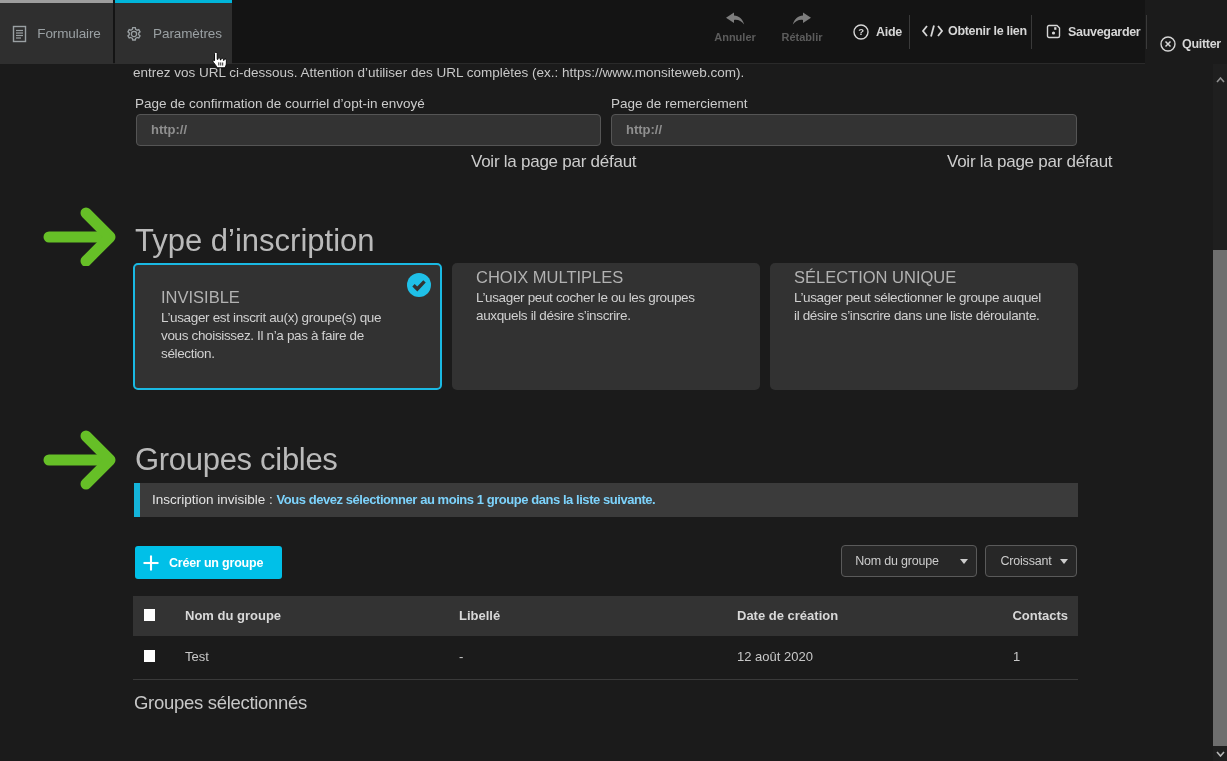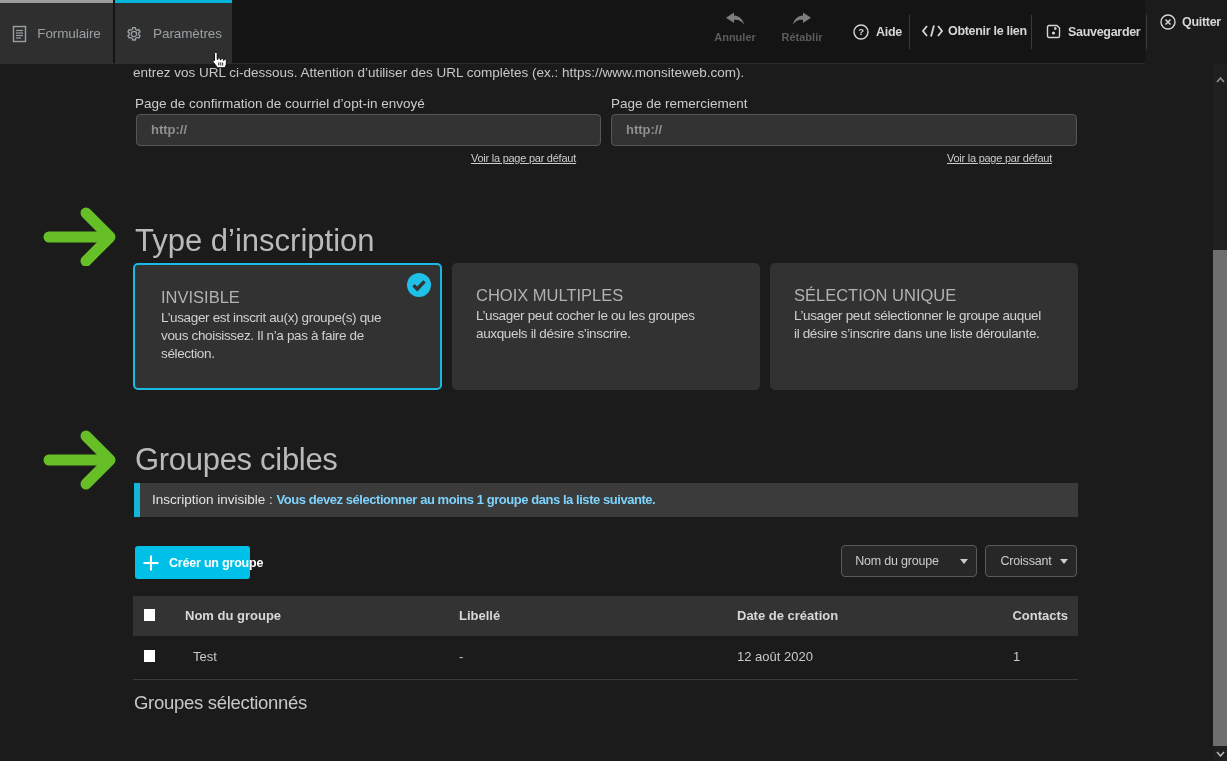--- a/index.html
+++ b/index.html
@@ -14,32 +14,32 @@
   #tab1 { left:0; width:113px; border-top:3px solid #9e9e9e; }
   #tab2 { left:115px; width:117px; border-top:3px solid #00b5da; }
   .tb-disabled { color:#5c5c5c; font-weight:bold; font-size:11px; text-align:center; }
   .tb-btn { color:#d6d6d6; font-weight:bold; font-size:12.5px; letter-spacing:-0.3px; display:flex; align-items:center; white-space:nowrap; }
   .tb-sep { position:absolute; top:15px; width:1px; height:34px; background:#3a3a3a; }
 
   
   .txt { position:absolute; color:#c8c8c8; font-size:13.5px; }
   .lab { position:absolute; color:#cccccc; font-size:13.5px; }
   .inp { position:absolute; top:114px; height:32px; background:#333333; border:1px solid #555555; border-radius:4px; color:#8f8f8f; font-weight:bold; font-size:13px; line-height:30px; padding-left:14px; }
-  .lnk { position:absolute; top:152px; color:#cccccc; font-size:11px; text-decoration:underline; letter-spacing:-0.25px; }
+  .lnk { position:absolute; top:152px; color:#cccccc; font-size:17px; letter-spacing:-0.25px; }
   h2 { position:absolute; color:#bababa; font-size:31px; font-weight:normal; }
 
-  .card { position:absolute; top:263px; height:127px; background:#323232; border-radius:5px; padding:23px 18px 0 24px; }
+  .card { position:absolute; top:263px; height:127px; background:#323232; border-radius:5px; padding:5px 18px 0 24px; }
   .card.sel { border:2px solid #1ab9e3; padding:23px 16px 0 26px; }
   .ctitle { color:#b2b2b2; font-size:16.5px; }
   .cdesc { color:#d0d0d0; font-size:13.5px; line-height:18px; margin-top:2px; white-space:nowrap; letter-spacing:-0.35px; }
 
   #infobar { position:absolute; left:134px; top:483px; width:944px; height:34px; background:#3b3b3b; border-left:6px solid #14b4da; color:#e3e3e3; font-size:13.5px; line-height:34px; padding-left:12px; }
   #infobar b { color:#7dd3fc; font-size:13px; letter-spacing:-0.45px; }
 
-  #createbtn { position:absolute; left:135px; top:546px; width:115px; height:33px; background:#00c0e8; border-radius:3px; color:#ffffff; font-weight:bold; font-size:13px; display:flex; align-items:center; white-space:nowrap; }
+  #createbtn { position:absolute; left:135px; top:546px; width:147px; height:33px; background:#00c0e8; border-radius:3px; color:#ffffff; font-weight:bold; font-size:13px; display:flex; align-items:center; white-space:nowrap; }
   .dd { position:absolute; top:545px; height:32px; border:1px solid #5a5a5a; border-radius:4px; background:#272727; color:#cccccc; font-size:12.5px; letter-spacing:-0.2px; line-height:30px; }
   .dd .caret { position:absolute; right:8px; top:13px; width:0; height:0; border-left:4.5px solid transparent; border-right:4.5px solid transparent; border-top:5px solid #cccccc; }
 
   #thead { position:absolute; left:133px; top:596px; width:945px; height:40px; background:#333333; }
   .th { position:absolute; top:12px; color:#d8d8d8; font-weight:bold; font-size:13px; }
   .td { position:absolute; color:#c8c8c8; font-size:13px; }
   .cb { position:absolute; width:11px; height:12px; background:#ffffff; }
   #rowline { position:absolute; left:133px; top:679px; width:945px; height:1px; background:#3a3a3a; }
 
   
@@ -103,21 +103,21 @@
   <div class="tb-sep" style="left:1146px;"></div>
   <div class="abs tb-btn" style="left:1046px; top:24px;">
     <svg width="15" height="15" viewBox="0 0 15 15">
       <path d="M1.5 3 a1.5 1.5 0 0 1 1.5 -1.5 h8 l2.5 2.5 v8 a1.5 1.5 0 0 1 -1.5 1.5 h-9 a1.5 1.5 0 0 1 -1.5 -1.5 Z" fill="none" stroke="#d6d6d6" stroke-width="1.4"></path>
       <circle cx="7.5" cy="9" r="1.6" fill="#d6d6d6"></circle>
       <rect x="8.2" y="3.2" width="2.2" height="2.6" fill="#d6d6d6"></rect>
     </svg>
     <span style="margin-left:7px;">Sauvegarder</span>
   </div>
 
-  <div class="abs tb-btn" style="left:1160px; top:14px;">
+  <div class="abs tb-btn" style="left:1160px; top:36px;">
     <svg width="16" height="16" viewBox="0 0 16 16">
       <circle cx="8" cy="8" r="7" fill="none" stroke="#d6d6d6" stroke-width="1.4"></circle>
       <path d="M5.5 5.5 L10.5 10.5 M10.5 5.5 L5.5 10.5" stroke="#d6d6d6" stroke-width="1.5"></path>
     </svg>
     <span style="margin-left:6px;">Quitter</span>
   </div>
 </div>
 
 <div class="txt" style="left:133px; top:65px;">entrez vos URL ci-dessous. Attention d’utiliser des URL complètes (ex.: https://www.monsiteweb.com).</div>
 
@@ -171,21 +171,21 @@
 <div class="dd" style="left:985px; width:92px; text-align:center; padding-right:10px;">Croissant<div class="caret"></div></div>
 
 <div id="thead">
   <div class="cb" style="left:11px; top:13px;"></div>
   <div class="th" style="left:52px;">Nom du groupe</div>
   <div class="th" style="left:326px;">Libellé</div>
   <div class="th" style="left:604px;">Date de création</div>
   <div class="th" style="right:10px;">Contacts</div>
 </div>
 <div class="cb" style="left:144px; top:650px;"></div>
-<div class="td" style="left:193px; top:649px;">Test</div>
+<div class="td" style="left:185px; top:649px;">Test</div>
 <div class="td" style="left:459px; top:649px;">-</div>
 <div class="td" style="left:737px; top:649px;">12 août 2020</div>
 <div class="td" style="left:1013px; top:649px;">1</div>
 <div id="rowline"></div>
 
 <div class="abs" style="left:134px; top:692px; color:#c8c8c8; font-size:18.5px; letter-spacing:-0.3px;">Groupes sélectionnés</div>
 
 <div id="sb-track"></div>
 <div id="sb-thumb"></div>
 <svg class="abs" style="left:1216px; top:77px;" width="9" height="6" viewBox="0 0 9 6">

